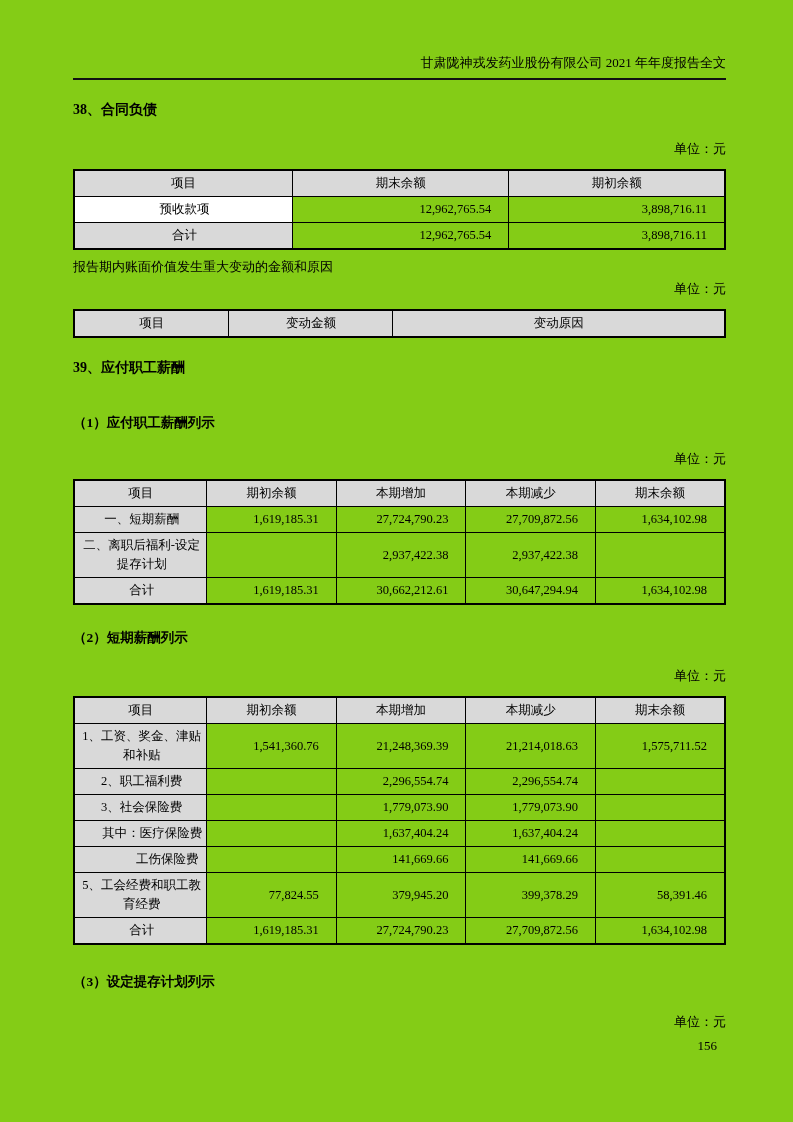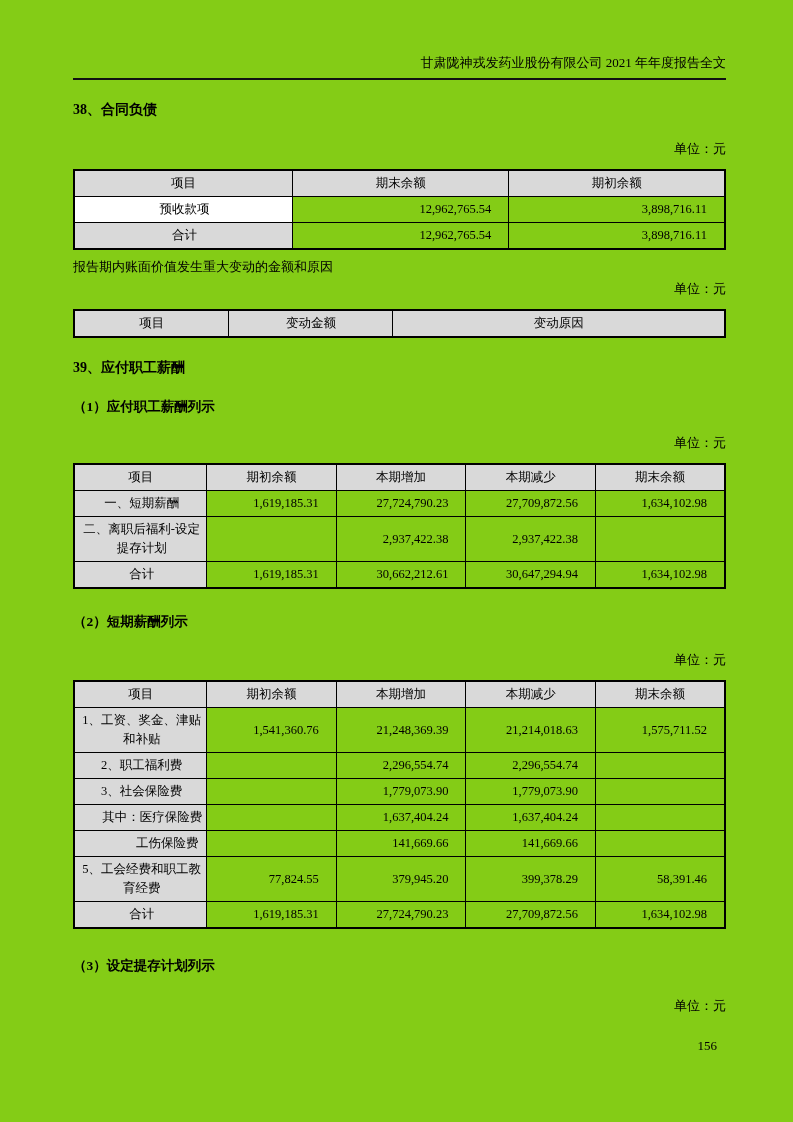--- a/index.html
+++ b/index.html
@@ -9,21 +9,21 @@
     font-family: "Liberation Serif", "DejaVu Serif", serif;
   }
   .page { position: relative; width: 793px; height: 1122px; overflow: hidden; background: #84cc16; }
   .content { padding: 54px 67px 0 73px; }
 
   .doc-header {
     text-align: right; font-size: 13px; line-height: 18px;
     padding-bottom: 6px; border-bottom: 2px solid #111;
   }
   .sec-title { margin-top: 20px; font-size: 14px; font-weight: bold; line-height: 20px; }
-  .sub-title { margin-top: 20px; font-size: 13.5px; font-weight: bold; line-height: 18px; }
+  .sub-title { margin-top: 36px; font-size: 13.5px; font-weight: bold; line-height: 18px; }
   .unit { margin-top: 20px; text-align: right; font-size: 13px; line-height: 17px; }
   .note { margin-top: 8px; font-size: 13px; line-height: 17px; }
 
   .mt5  { margin-top: 5px; }
   .mt18 { margin-top: 18px; }
   .mt22 { margin-top: 22px; }
   .mt24 { margin-top: 24px; }
   .mt28 { margin-top: 28px; }
 
   table {

